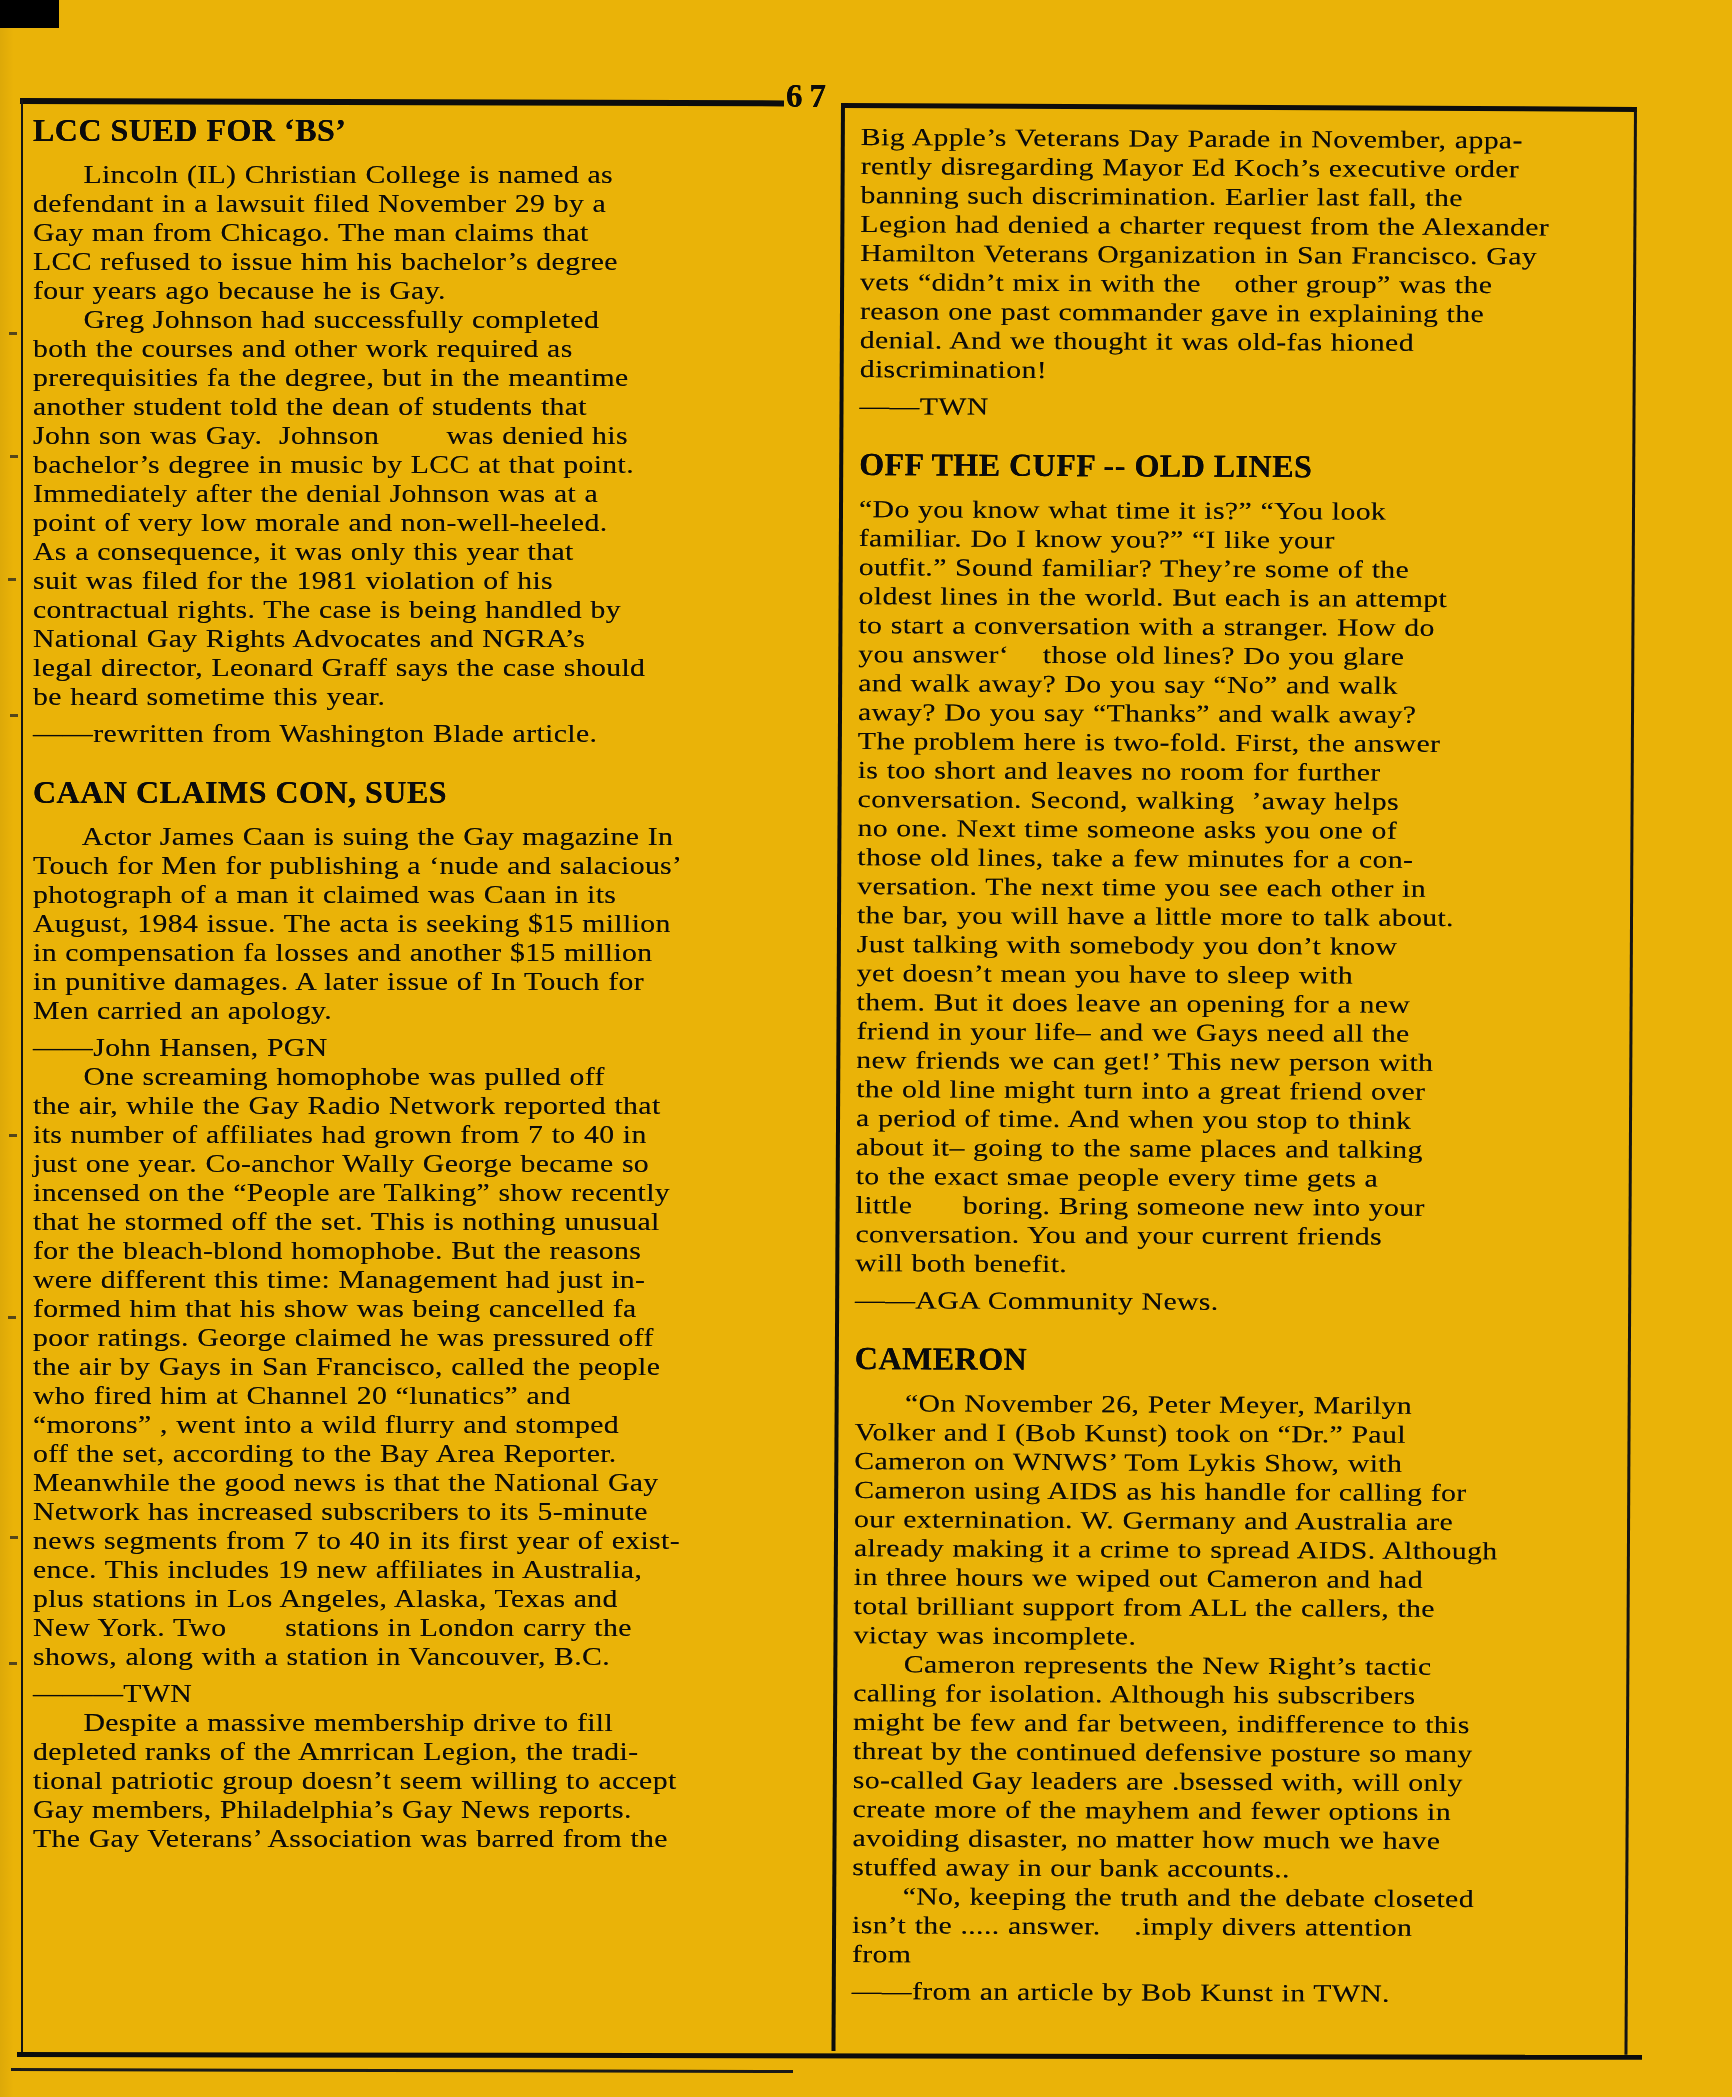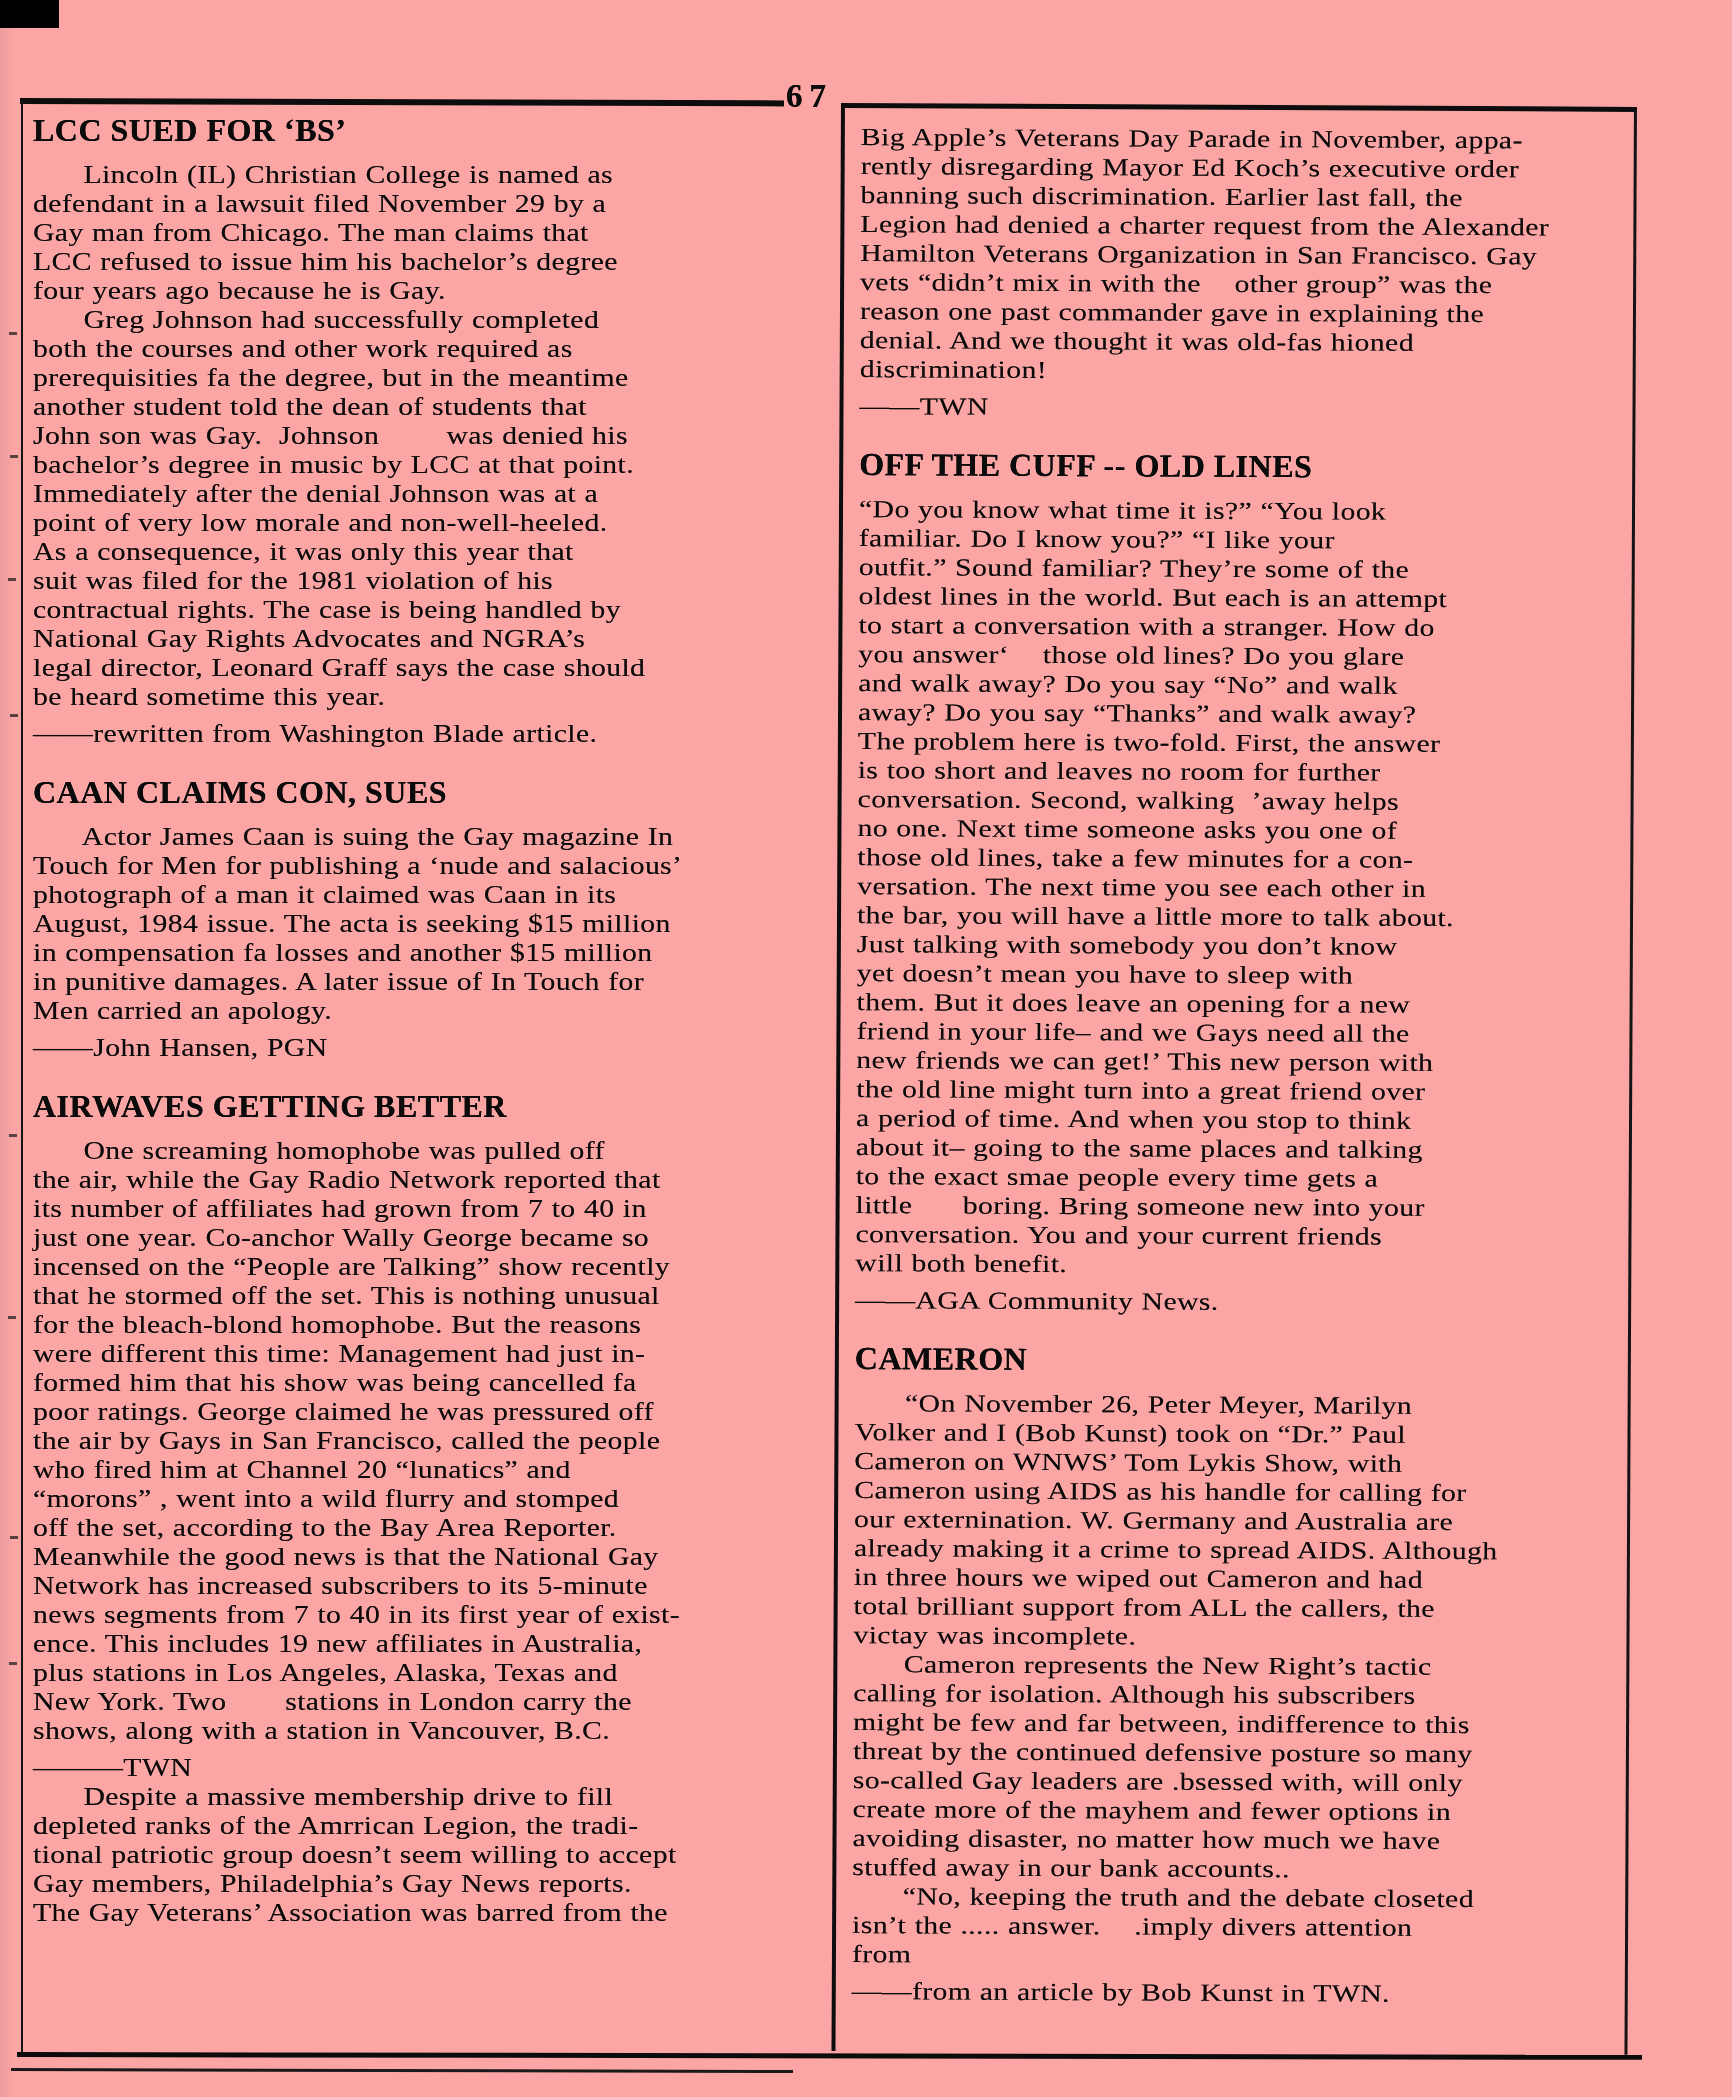--- a/index.html
+++ b/index.html
@@ -1,19 +1,19 @@
 <!DOCTYPE html>
 <html style="font-size:8px"><head>
 <meta charset="utf-8">
 <title>Newsletter page 67</title>
 <style>
   html,body { margin:0; padding:0; background:#ffffff; }
   .page {
     position:relative; width:1732px; height:2097px;
-    background:#fca5a5; overflow:hidden;
+    background:#eab308; overflow:hidden;
     font-family:"Liberation Serif","DejaVu Serif",serif;
     color:#0b0b0b;
   }
   
   .corner-bar { position:absolute; left:0; top:0; width:59px; height:28px; background:#000; }
   .edge-shadow { position:absolute; left:0; top:0; width:14px; height:100%;
     background:linear-gradient(to right, rgba(0,0,0,0.06), rgba(0,0,0,0)); }
   .tick { position:absolute; width:8px; height:3px; background:#222; opacity:.75; }
   
   .left-top-border { position:absolute; left:20px; top:98px; width:764px; height:5.5px;
@@ -107,21 +107,20 @@
       <div class="prose">      Actor James Caan is suing the Gay magazine In
 Touch for Men for publishing a ‘nude and salacious’
 photograph of a man it claimed was Caan in its
 August, 1984 issue. The acta is seeking $15 million
 in compensation fa losses and another $15 million
 in punitive damages. A later issue of In Touch for
 Men carried an apology.</div>
       <div class="prose byline">——John Hansen, PGN</div>
     </section>
     <section>
-      <h2>AIRWAVES  GETTING BETTER</h2>
       <div class="prose">      One screaming homophobe was pulled off
 the air, while the Gay Radio Network reported that
 its number of affiliates had grown from 7 to 40 in
 just one year. Co-anchor Wally George became so
 incensed on the “People are Talking” show recently
 that he stormed off the set. This is nothing unusual
 for the bleach-blond homophobe. But the reasons
 were different this time: Management had just in-
 formed him that his show was being cancelled fa
 poor ratings. George claimed he was pressured off

